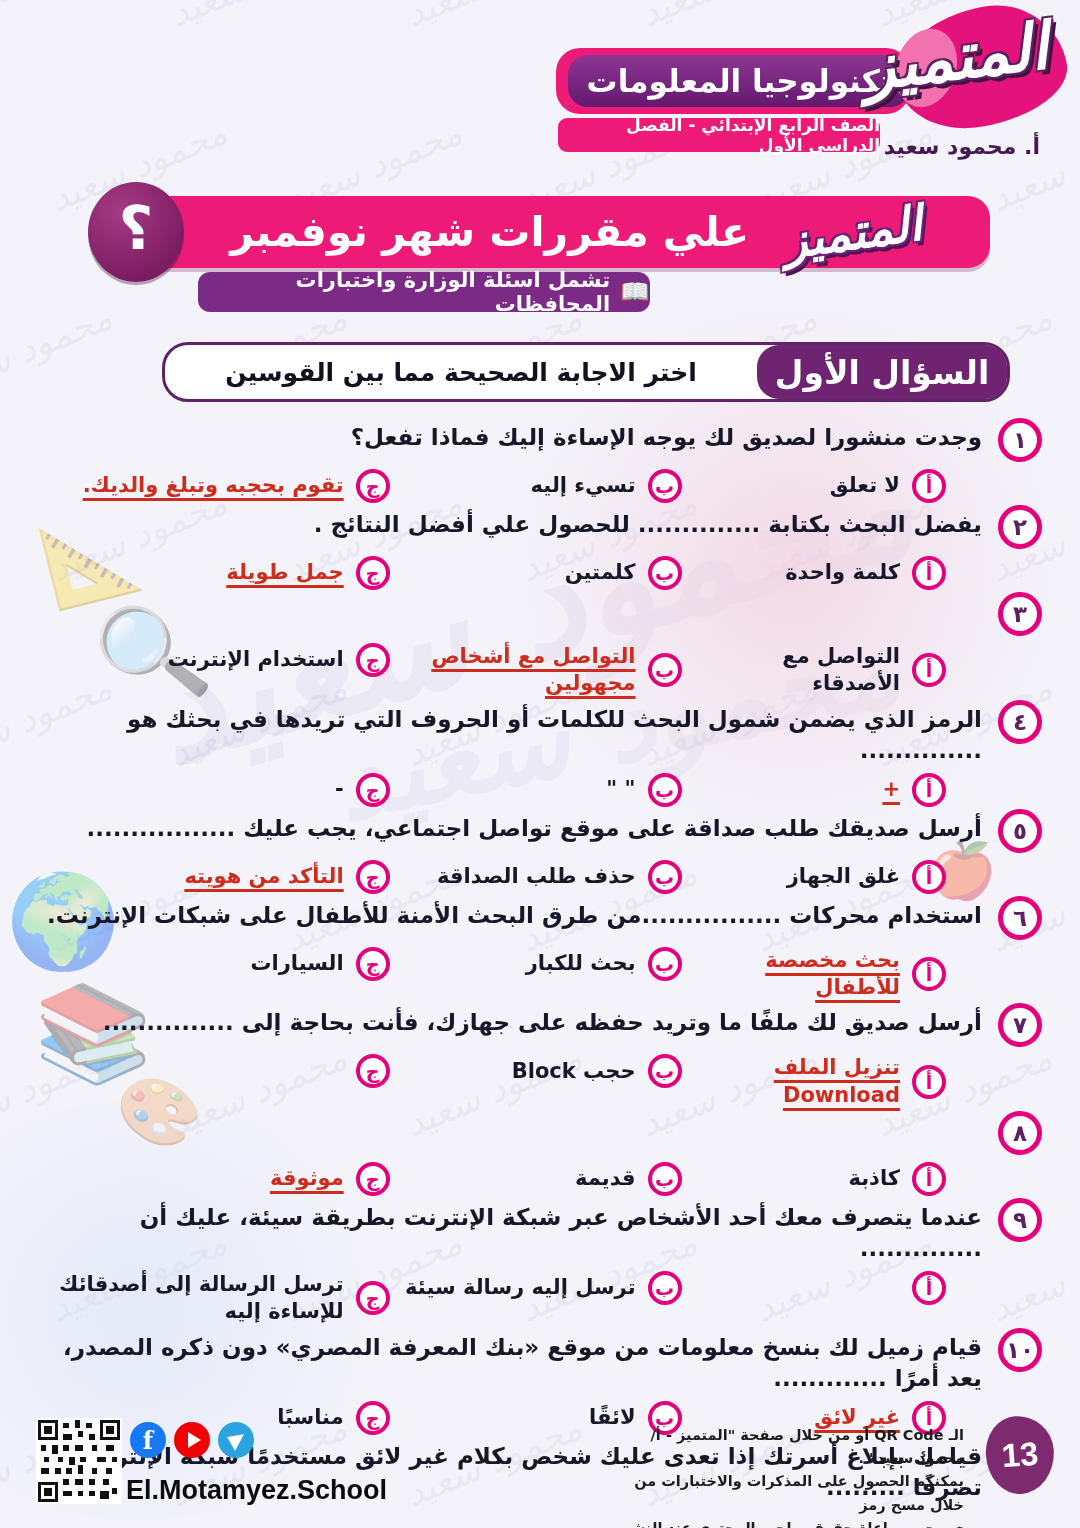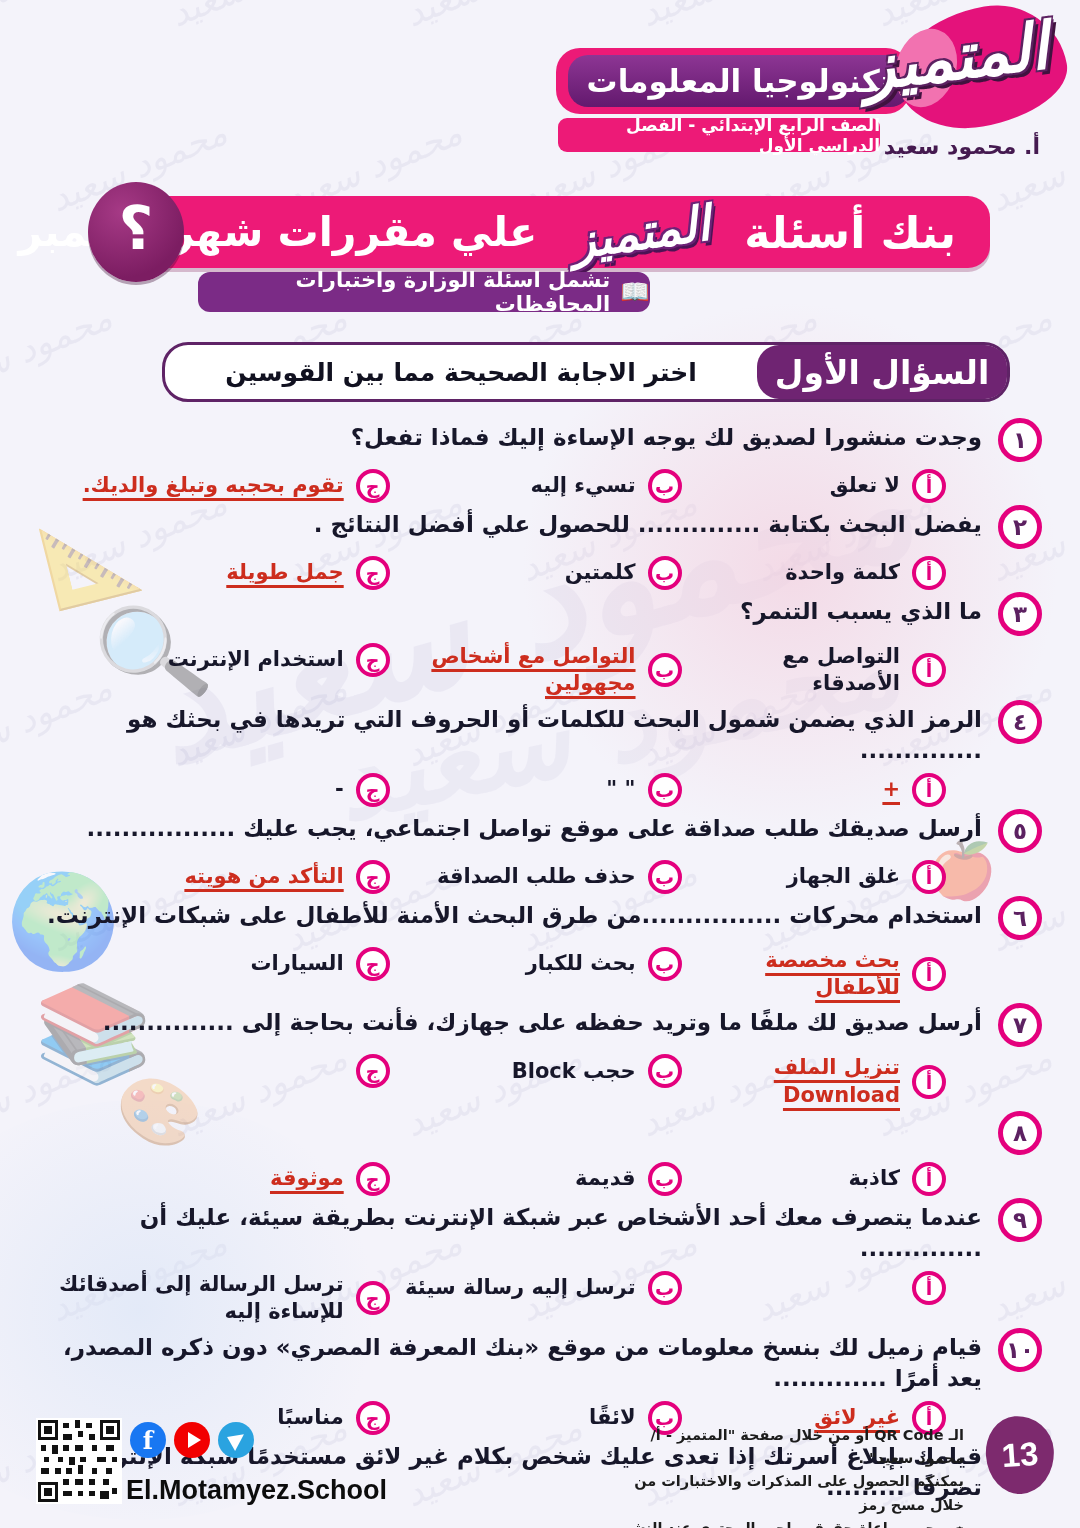--- a/index.html
+++ b/index.html
@@ -169,21 +169,20 @@
     </div>
   </div>
   <div class="grade-banner">
     <div>الصف الرابع الإبتدائي - الفصل الدراسي الأول</div>
   </div>
 
   <div class="qmark">
     <div>؟</div>
   </div>
   <div class="title-banner">
-    <div class="title-bank">بنك أسئلة</div>
     <div class="title-logo">المتميز</div>
     <div class="title-topic">علي مقررات شهر نوفمبر</div>
   </div>
   <div class="subtitle-banner">
     <span class="book">📖</span>
     <span class="stxt">تشمل اسئلة الوزارة واختبارات المحافظات</span>
   </div>
 
   <div class="section">
     <div class="section-label">
@@ -231,21 +230,20 @@
           </div>
           <div class="option correct">
             <span class="opt-badge">ج</span>
             <span class="opt-text">جمل طويلة</span>
           </div>
         </div>
       </div>
       <div class="q">
         <div class="q-head">
           <div class="q-num">٣</div>
-          <div class="q-text">ما الذي يسبب التنمر؟</div>
         </div>
         <div class="options">
           <div class="option">
             <span class="opt-badge">أ</span>
             <span class="opt-text">التواصل مع الأصدقاء</span>
           </div>
           <div class="option correct">
             <span class="opt-badge">ب</span>
             <span class="opt-text">التواصل مع أشخاص مجهولين</span>
           </div>

